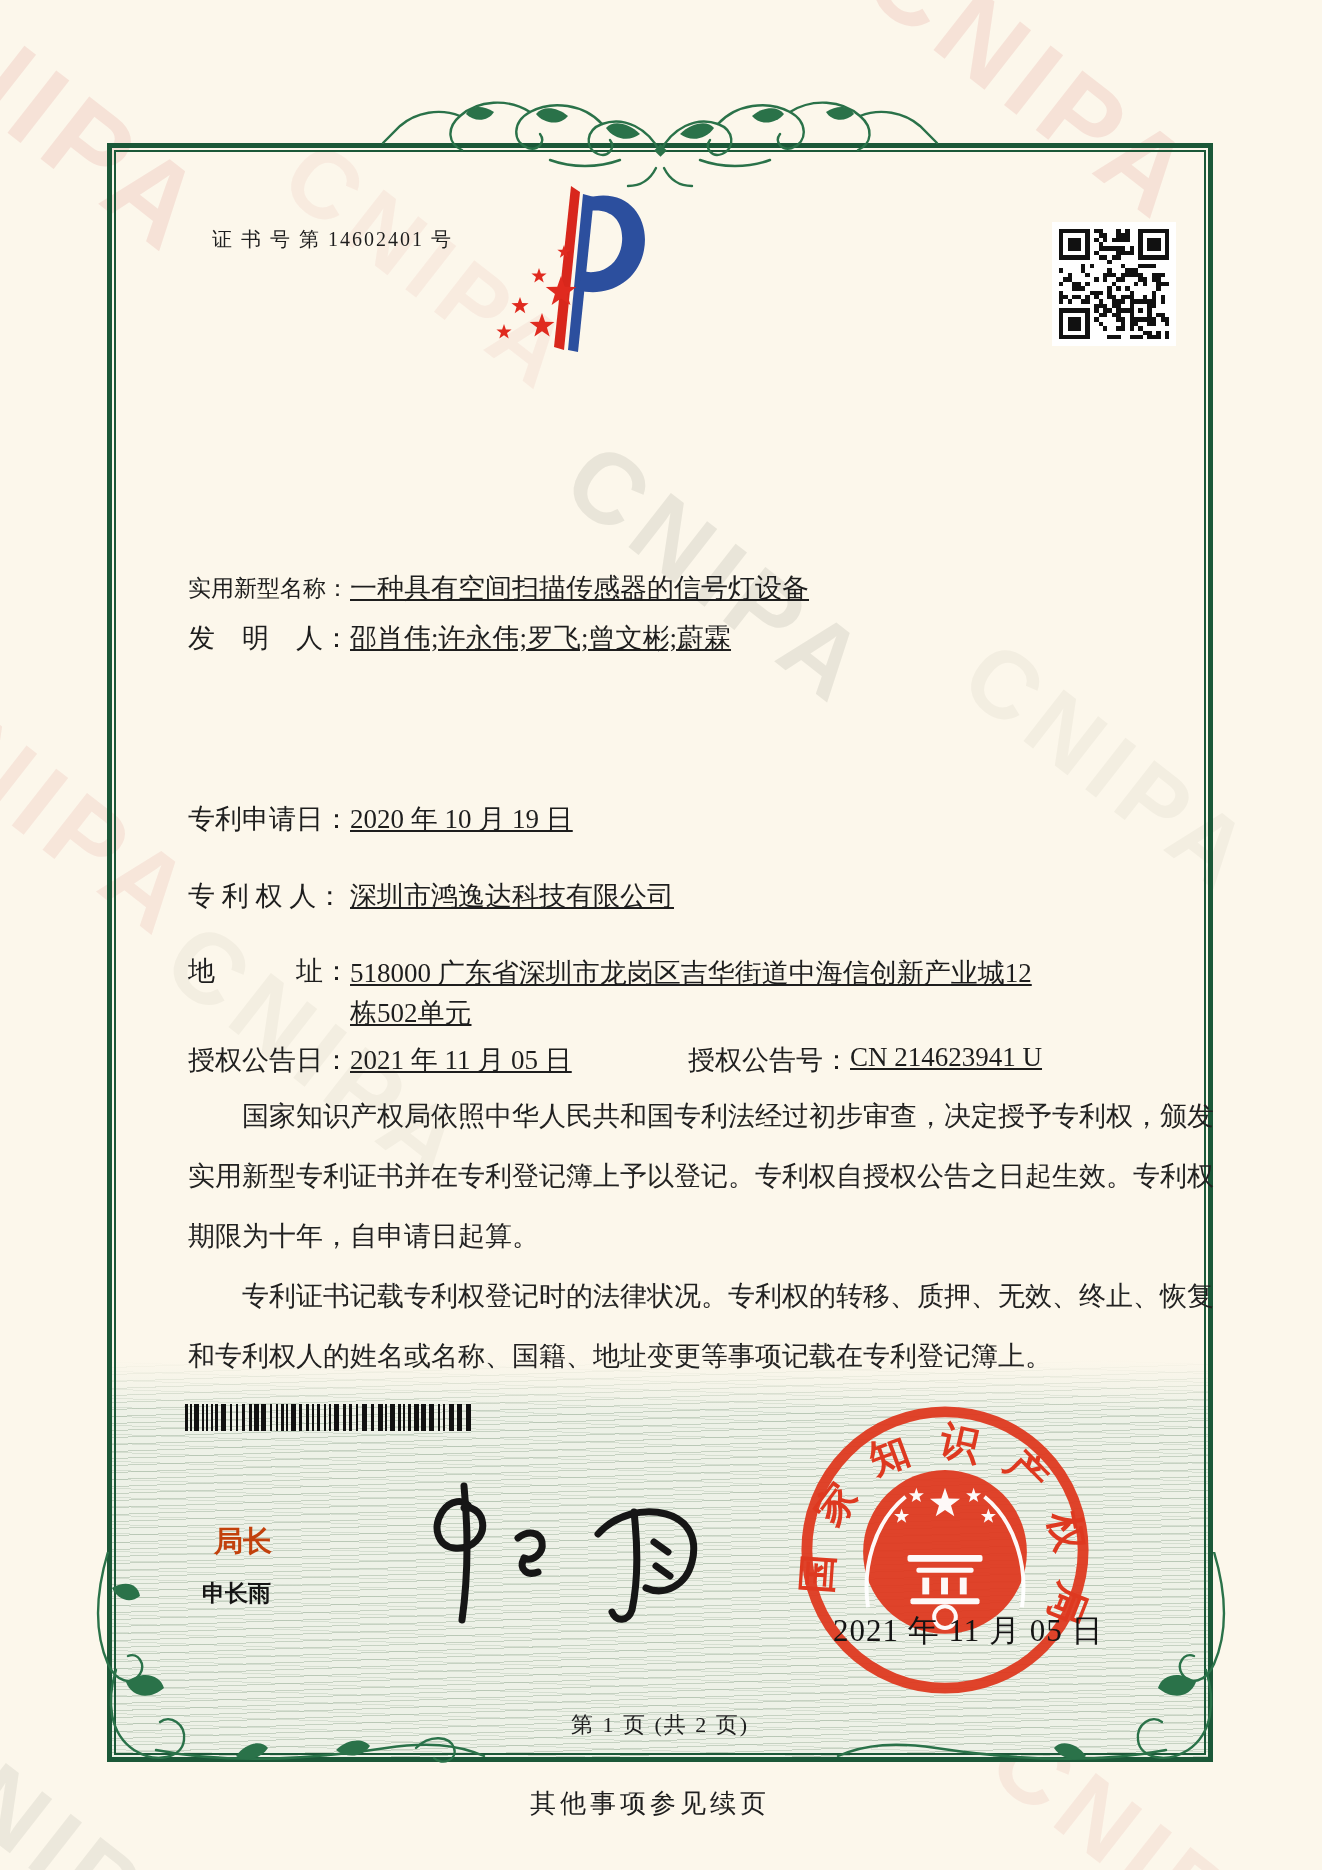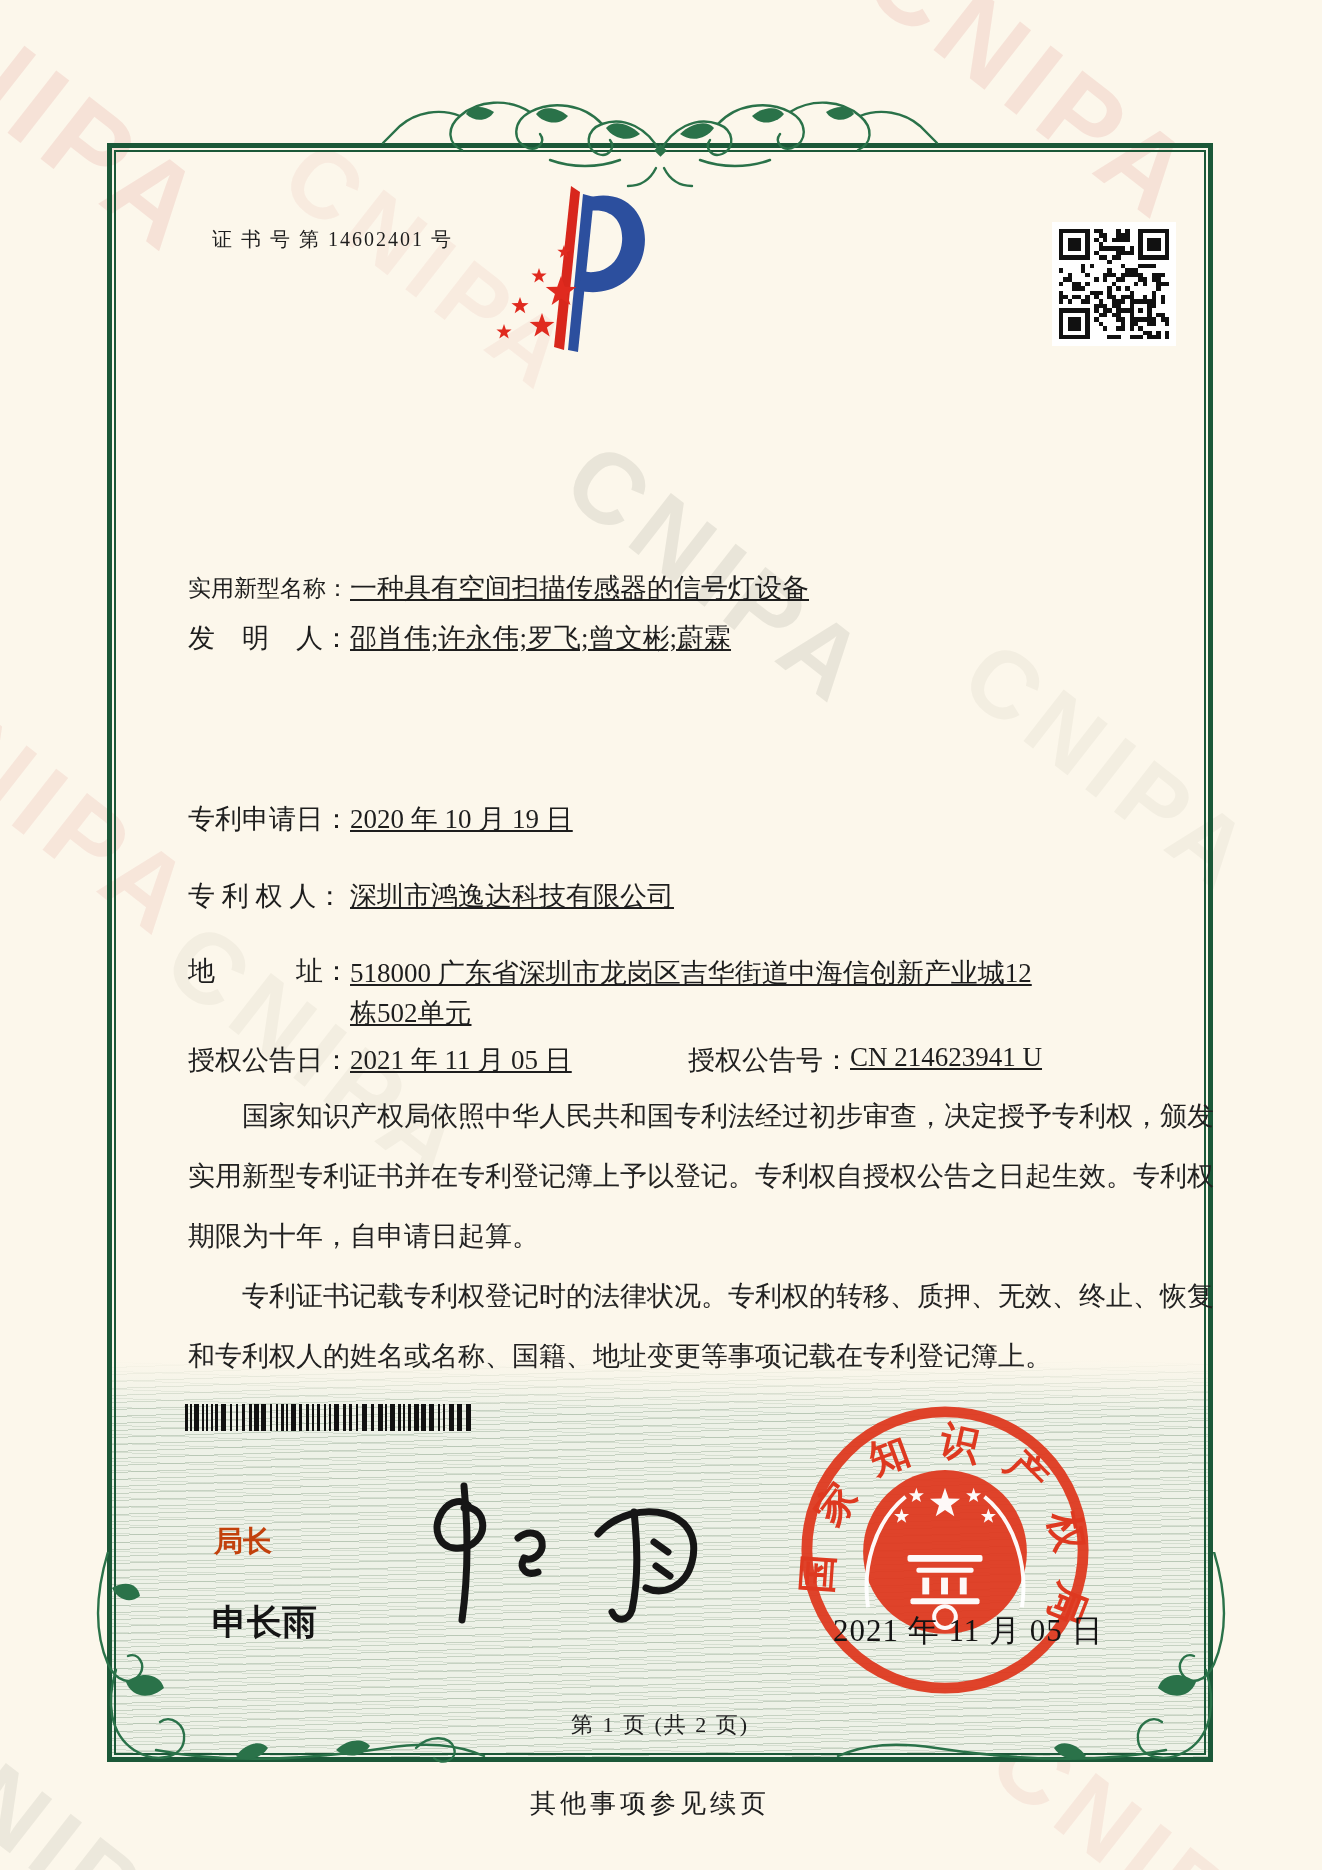--- a/index.html
+++ b/index.html
@@ -63,21 +63,21 @@
   .flabel.tight{font-size:23px;padding-top:3px;}
   .fvalue{display:inline-block;vertical-align:top;text-decoration:underline;}
   .fvalue.wrap{width:690px;white-space:normal;line-height:40px;}
   .body-text{
     position:absolute;left:188px;top:1086px;width:1028px;
     font-size:27px;line-height:60px;z-index:4;color:#222;
   }
   .body-text p{margin:0;text-indent:2em;}
   .barcode{position:absolute;left:185px;top:1404px;z-index:4;}
   .signer-title{position:absolute;left:214px;top:1522px;font-family:"Liberation Sans",sans-serif;font-weight:700;font-size:29px;color:#c2410c;z-index:4;}
-  .signer-name{position:absolute;left:212px;top:1578px;font-family:"Liberation Sans",sans-serif;font-weight:700;font-size:35px;color:#151515;z-index:4;margin-top:21px;}
+  .signer-name{position:absolute;left:202px;top:1578px;font-family:"Liberation Sans",sans-serif;font-weight:700;font-size:23px;color:#151515;z-index:4;}
   .signature{position:absolute;left:398px;top:1478px;z-index:4;}
   .seal{position:absolute;left:797px;top:1402px;z-index:5;}
   .seal-date{position:absolute;left:833px;top:1610px;font-size:31px;color:#141414;letter-spacing:1px;z-index:6;white-space:nowrap;}
   .page-no{position:absolute;left:110px;top:1710px;width:1100px;text-align:center;font-size:22px;letter-spacing:2px;z-index:4;}
   .note{position:absolute;left:0;top:1786px;width:1300px;text-align:center;font-size:26px;letter-spacing:4px;z-index:4;}
 </style>
 </head>
 <body>
 
 <div class="page">

